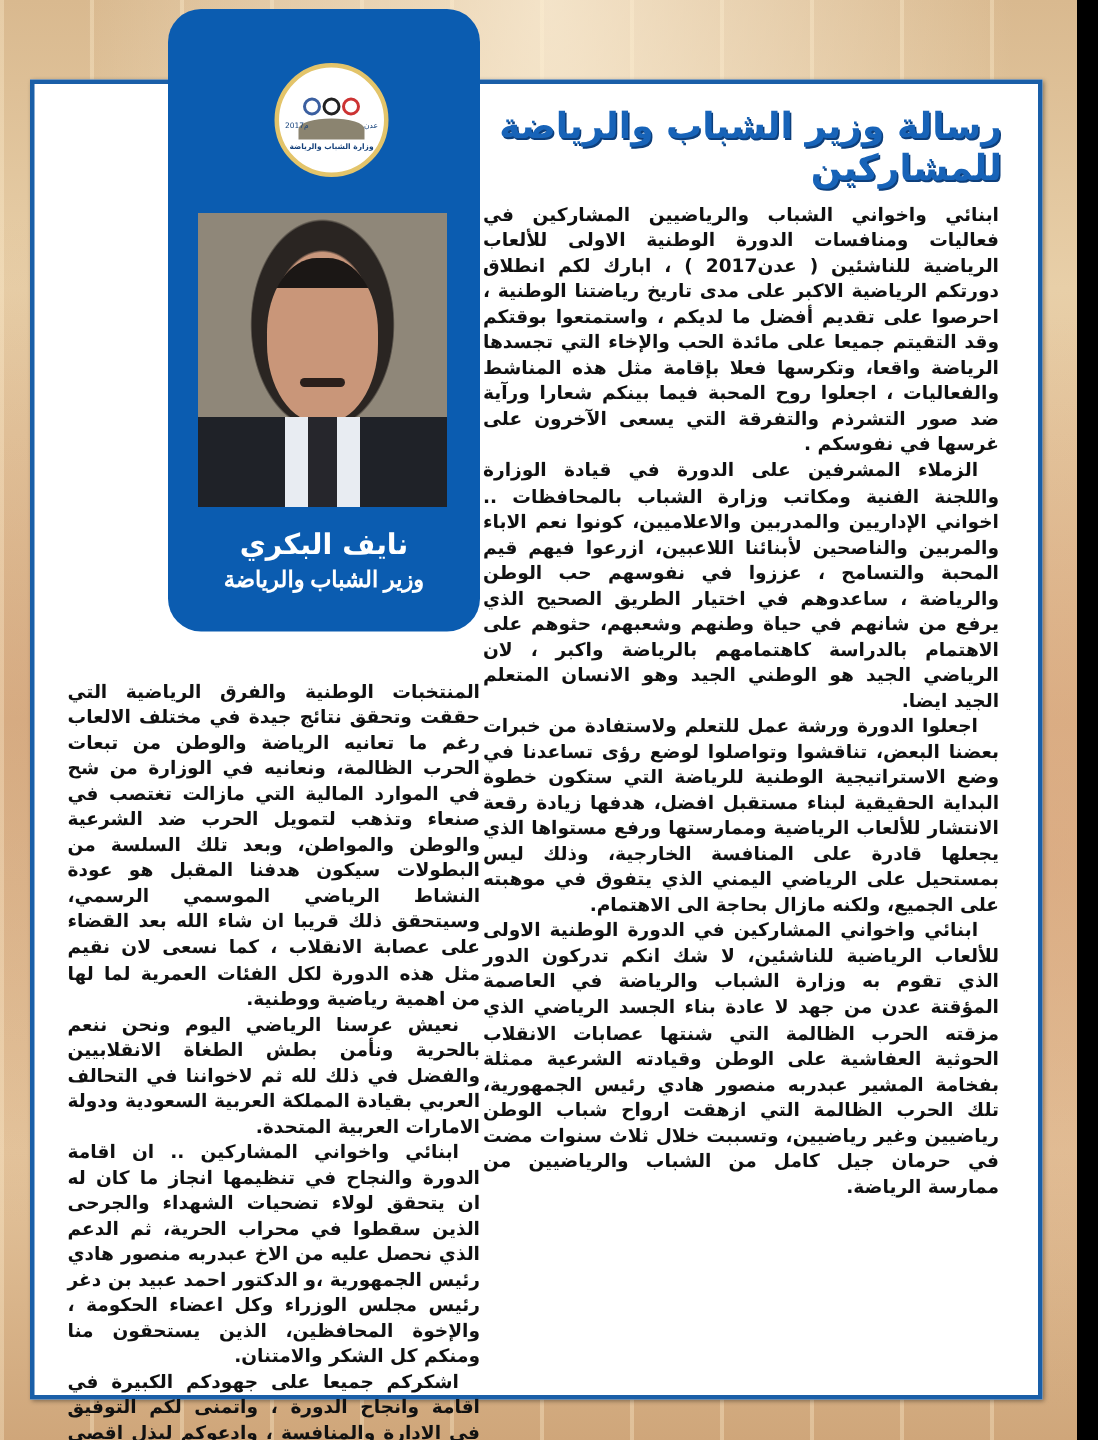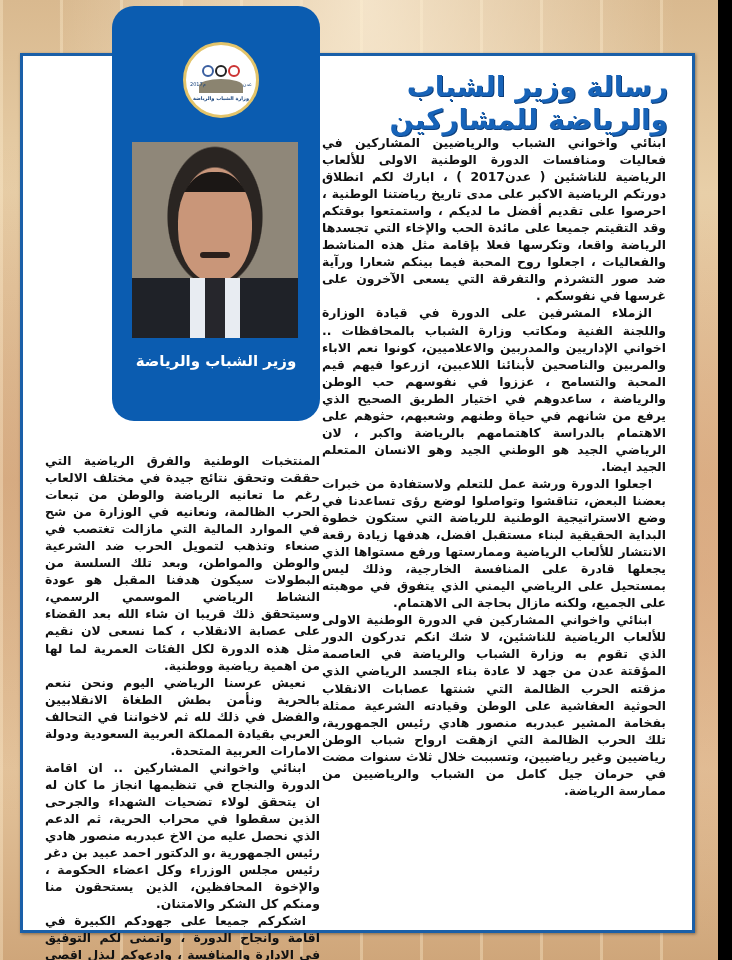--- a/index.html
+++ b/index.html
@@ -45,24 +45,24 @@
     background: radial-gradient(ellipse at 50% 38%, #c9977c 0 28%, #2a2522 29% 40%, #8f8779 41%);
     overflow:hidden;
   }
   .photo .suit { position:absolute; bottom:0; left:0; width:166px; height:60px;
     background: linear-gradient(90deg,#1f2228 0 35%, #e8ecf2 35% 44%, #26262c 44% 56%, #e8ecf2 56% 65%, #1f2228 65%); }
   .photo .face { position:absolute; left:46px; top:30px; width:74px; height:110px; border-radius:45% 45% 48% 48%;
     background: linear-gradient(180deg, #1b1715 0 18%, #c99679 18% 100%); }
   .photo .mustache { position:absolute; left:68px; top:110px; width:30px; height:6px; background:#2a1f1b; border-radius:6px; }
   .name-block { position:absolute; left:112px; top:350px; width:208px; text-align:center; direction:rtl; color:#fff; }
   .name { font-size:19px; font-weight:bold; line-height:26px; }
-  .role { font-size:15px; font-weight:bold; line-height:22px; }
+  .role { font-size:15px; font-weight:bold; line-height:22px;font-family:Liberation Serif, serif; }
   .title {
     position:absolute; left:330px; top:70px; width:338px; text-align:right; direction:rtl;
-    font-family: "DejaVu Sans", sans-serif; font-weight:bold; font-size:28px; color:#1763b8;
+    font-family: "DejaVu Sans", sans-serif; font-weight:bold; font-size:24px; color:#1763b8;
     text-shadow: 1px 1px 0 #0d3f7c;
   }
   .col {
     position:absolute; direction:rtl; text-align:justify; color:#111;
     font-size:12.4px; line-height:17.05px; font-weight:bold;
   }
   .col-right { left:322px; top:114px; width:344px; }
   .col-left { left:45px; top:432px; width:275px; }
   .col p { margin:0; text-indent:14px; }
   .col p.first { text-indent:0;margin-top:20px; }
@@ -89,20 +89,21 @@
   <div class="emblem-text">وزارة الشباب والرياضة</div>
 </div>
 
 <div class="photo" title="صورة الوزير">
   <div class="face"></div>
   <div class="mustache"></div>
   <div class="suit"></div>
 </div>
 
 <div class="name-block">
+  <div class="name">نايف البكري</div>
   <div class="role">وزير الشباب والرياضة</div>
 </div>
 
 <div class="title">رسالة وزير الشباب والرياضة للمشاركين</div>
 
 <div class="col col-right">
   <p class="first">ابنائي واخواني الشباب والرياضيين المشاركين في فعاليات ومنافسات الدورة الوطنية الاولى للألعاب الرياضية للناشئين ( عدن2017 ) ، ابارك لكم انطلاق دورتكم الرياضية الاكبر على مدى تاريخ رياضتنا الوطنية ، احرصوا على تقديم أفضل ما لديكم ، واستمتعوا بوقتكم وقد التقيتم جميعا على مائدة الحب والإخاء التي تجسدها الرياضة واقعا، وتكرسها فعلا بإقامة مثل هذه المناشط والفعاليات ، اجعلوا روح المحبة فيما بينكم شعارا ورآية ضد صور التشرذم والتفرقة التي يسعى الآخرون على غرسها في نفوسكم .</p>
   <p>الزملاء المشرفين على الدورة في قيادة الوزارة واللجنة الفنية ومكاتب وزارة الشباب بالمحافظات .. اخواني الإداريين والمدربين والاعلاميين، كونوا نعم الاباء والمربين والناصحين لأبنائنا اللاعبين، ازرعوا فيهم قيم المحبة والتسامح ، عززوا في نفوسهم حب الوطن والرياضة ، ساعدوهم في اختيار الطريق الصحيح الذي يرفع من شانهم في حياة وطنهم وشعبهم، حثوهم على الاهتمام بالدراسة كاهتمامهم بالرياضة واكبر ، لان الرياضي الجيد هو الوطني الجيد وهو الانسان المتعلم الجيد ايضا.</p>
   <p>اجعلوا الدورة ورشة عمل للتعلم ولاستفادة من خبرات بعضنا البعض، تناقشوا وتواصلوا لوضع رؤى تساعدنا في وضع الاستراتيجية الوطنية للرياضة التي ستكون خطوة البداية الحقيقية لبناء مستقبل افضل، هدفها زيادة رقعة الانتشار للألعاب الرياضية وممارستها ورفع مستواها الذي يجعلها قادرة على المنافسة الخارجية، وذلك ليس بمستحيل على الرياضي اليمني الذي يتفوق في موهبته على الجميع، ولكنه مازال بحاجة الى الاهتمام.</p>
   <p>ابنائي واخواني المشاركين في الدورة الوطنية الاولى للألعاب الرياضية للناشئين، لا شك انكم تدركون الدور الذي تقوم به وزارة الشباب والرياضة في العاصمة المؤقتة عدن من جهد لا عادة بناء الجسد الرياضي الذي مزقته الحرب الظالمة التي شنتها عصابات الانقلاب الحوثية العفاشية على الوطن وقيادته الشرعية ممثلة بفخامة المشير عبدربه منصور هادي رئيس الجمهورية، تلك الحرب الظالمة التي ازهقت ارواح شباب الوطن رياضيين وغير رياضيين، وتسببت خلال ثلاث سنوات مضت في حرمان جيل كامل من الشباب والرياضيين من ممارسة الرياضة.</p>

